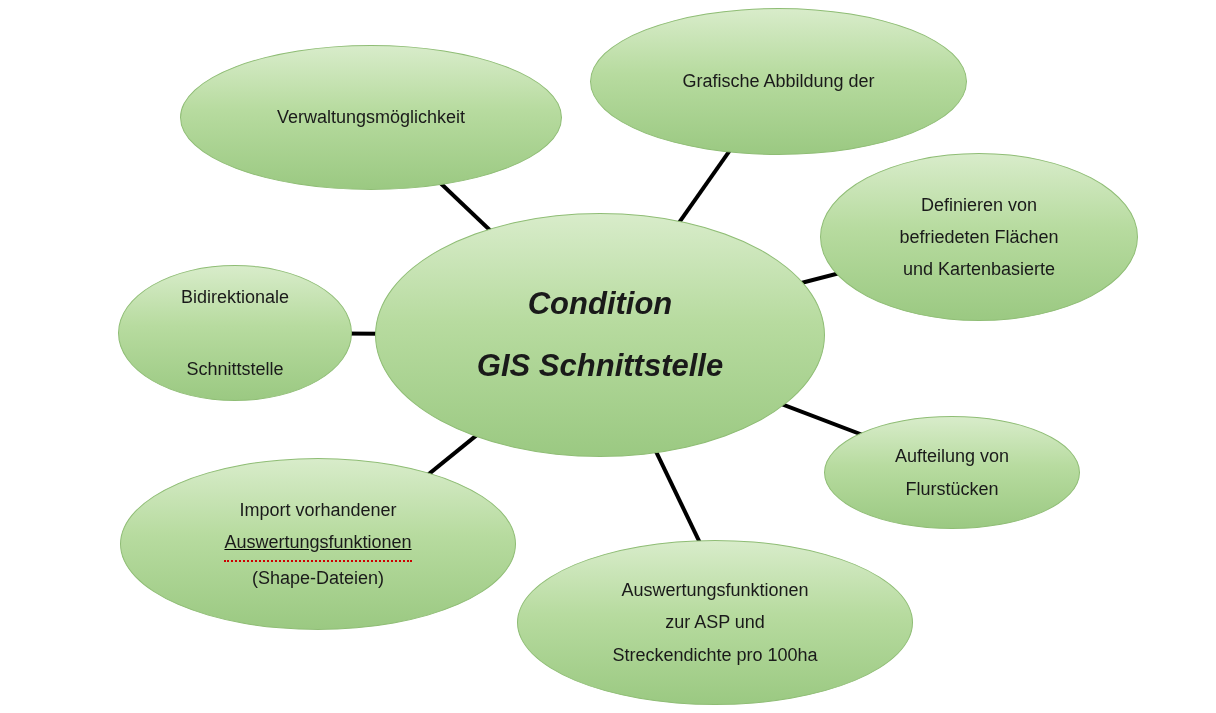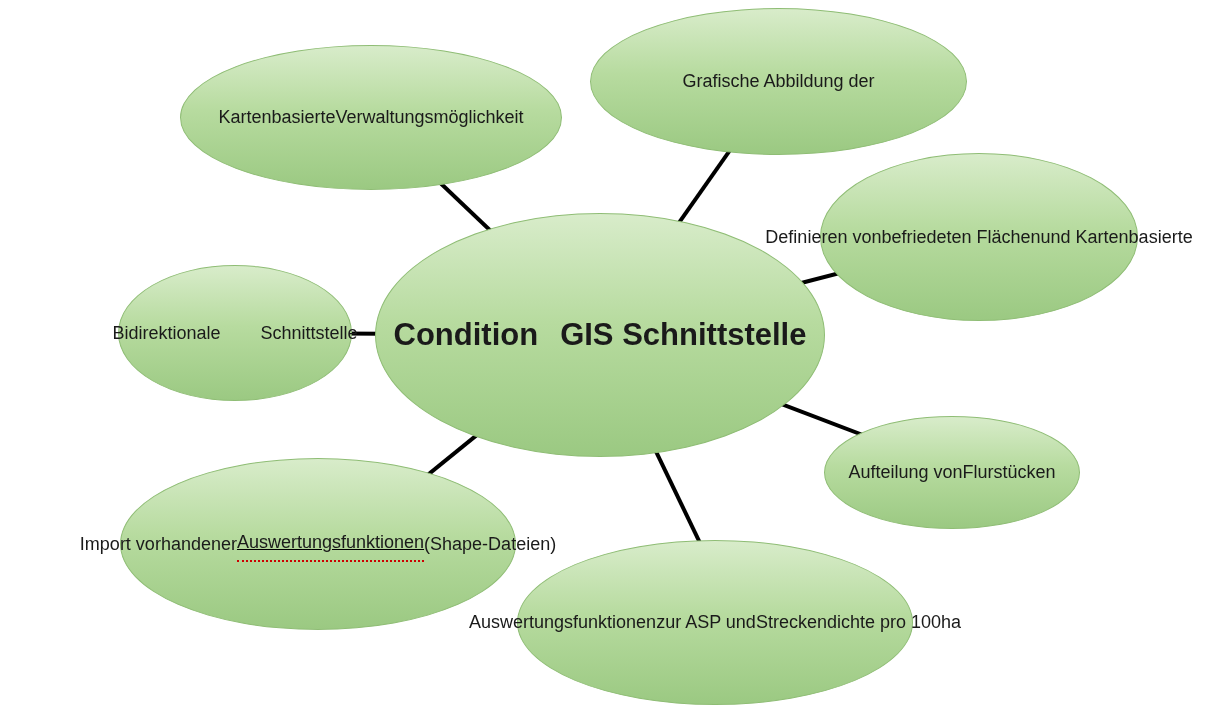--- a/index.html
+++ b/index.html
@@ -18,37 +18,37 @@
     left: 0; top: 0;
     width: 1216px; height: 713px;
     z-index: 0;
   }
 
   .node {
     position: absolute;
     z-index: 1;
     border-radius: 50%;
     display: flex;
-    flex-direction: row;
+    flex-direction: column;
     align-items: center;
     justify-content: center;
     text-align: center;
     background: linear-gradient(180deg, #d8ecca 0%, #b7db9f 45%, #9bc982 100%);
     border: 1px solid #8fbd75;
     box-sizing: border-box;
     padding: 8px 18px;
   }
 
   .node .line {
     font-size: 18px;
     line-height: 1.78;
     white-space: nowrap;
   }
 
-  .center-node { gap: 22px; }
+  .center-node { gap: 22px; font-style: italic; }
   .center-node .line {
     font-size: 31px;
     font-weight: 600;
     line-height: 1.3;
   }
 
   
   .n-kartenbasierte   { left: 180px; top:  45px; width: 382px; height: 145px; }
   .n-grafische        { left: 590px; top:   8px; width: 377px; height: 147px; }
   .n-definieren       { left: 820px; top: 153px; width: 318px; height: 168px; align-items: center; }
@@ -80,21 +80,20 @@
     <line x1="600" y1="335" x2="318" y2="564" stroke="#000000" stroke-width="4"></line>
     <line x1="600" y1="335" x2="738" y2="622" stroke="#000000" stroke-width="4"></line>
   </svg>
 
   <div class="node center-node n-center">
     <span class="line">Condition</span>
     <span class="line">GIS Schnittstelle</span>
   </div>
 
   <div class="node n-kartenbasierte">
-    <span class="line">Kartenbasierte</span>
     <span class="line">Verwaltungsmöglichkeit</span>
   </div>
 
   <div class="node n-grafische">
     <span class="line">Grafische Abbildung der</span>
   </div>
 
   <div class="node n-definieren">
     <span class="line">Definieren von</span>
     <span class="line">befriedeten Flächen</span>

